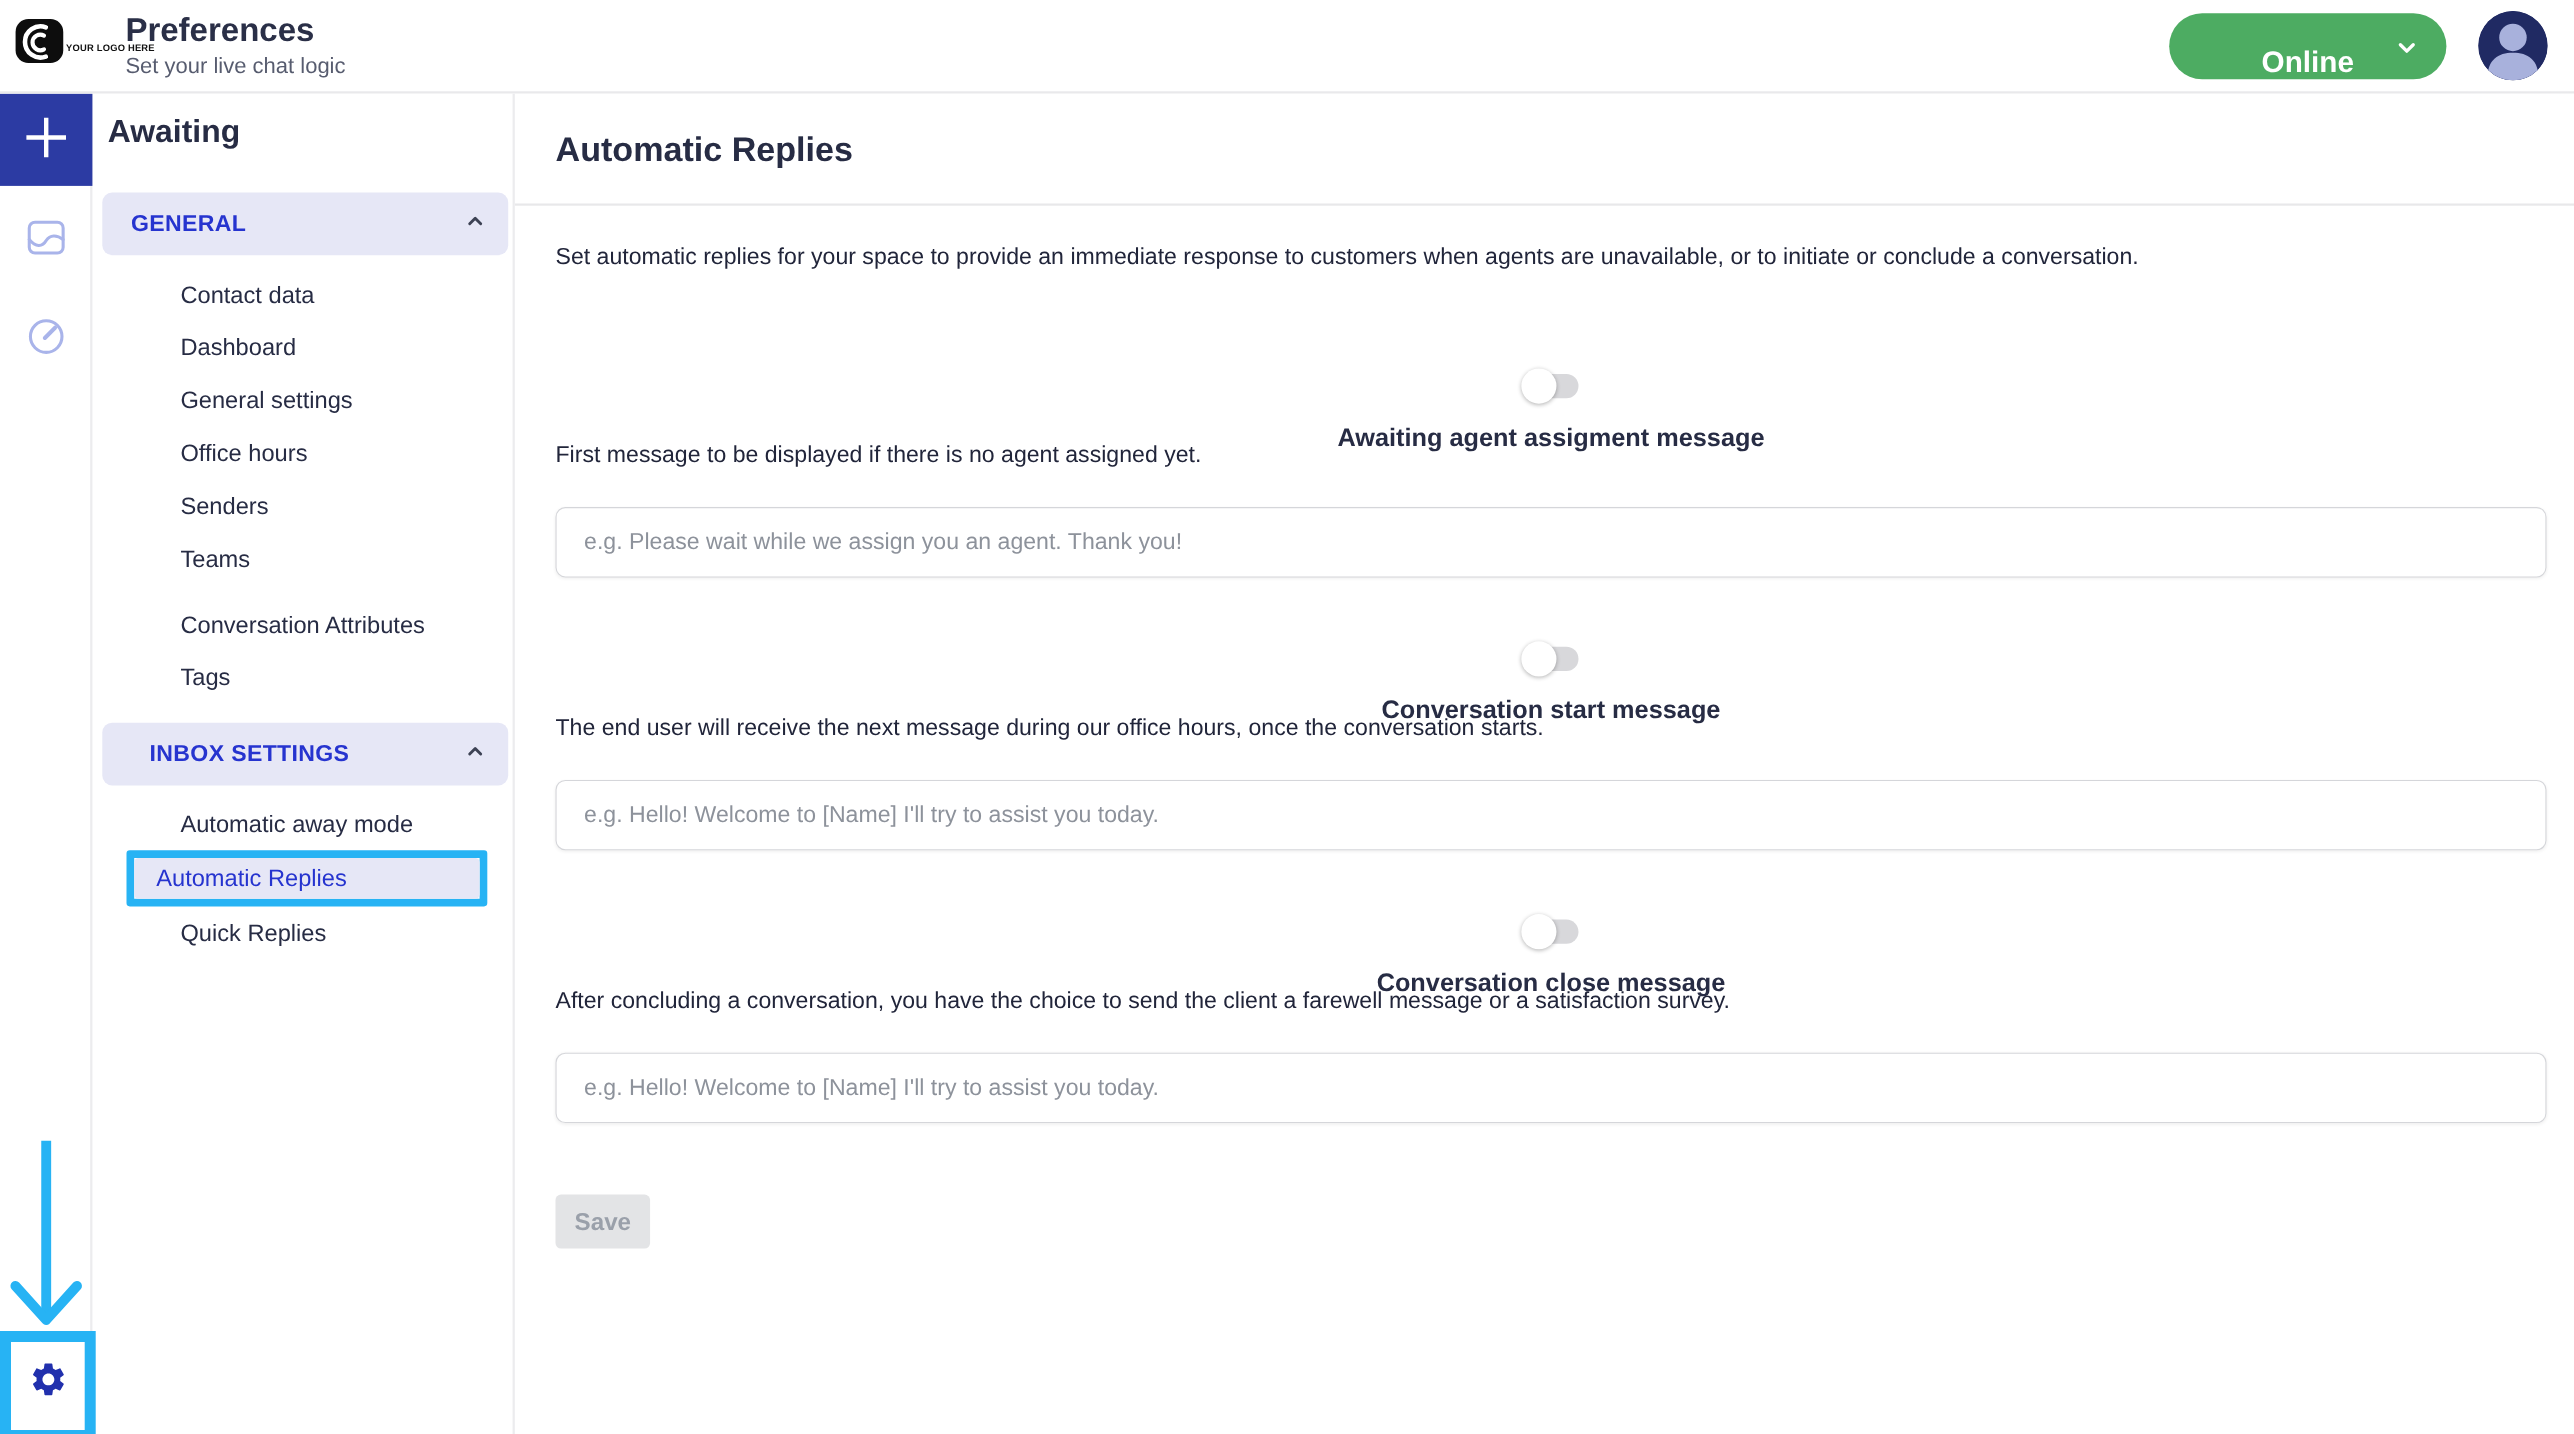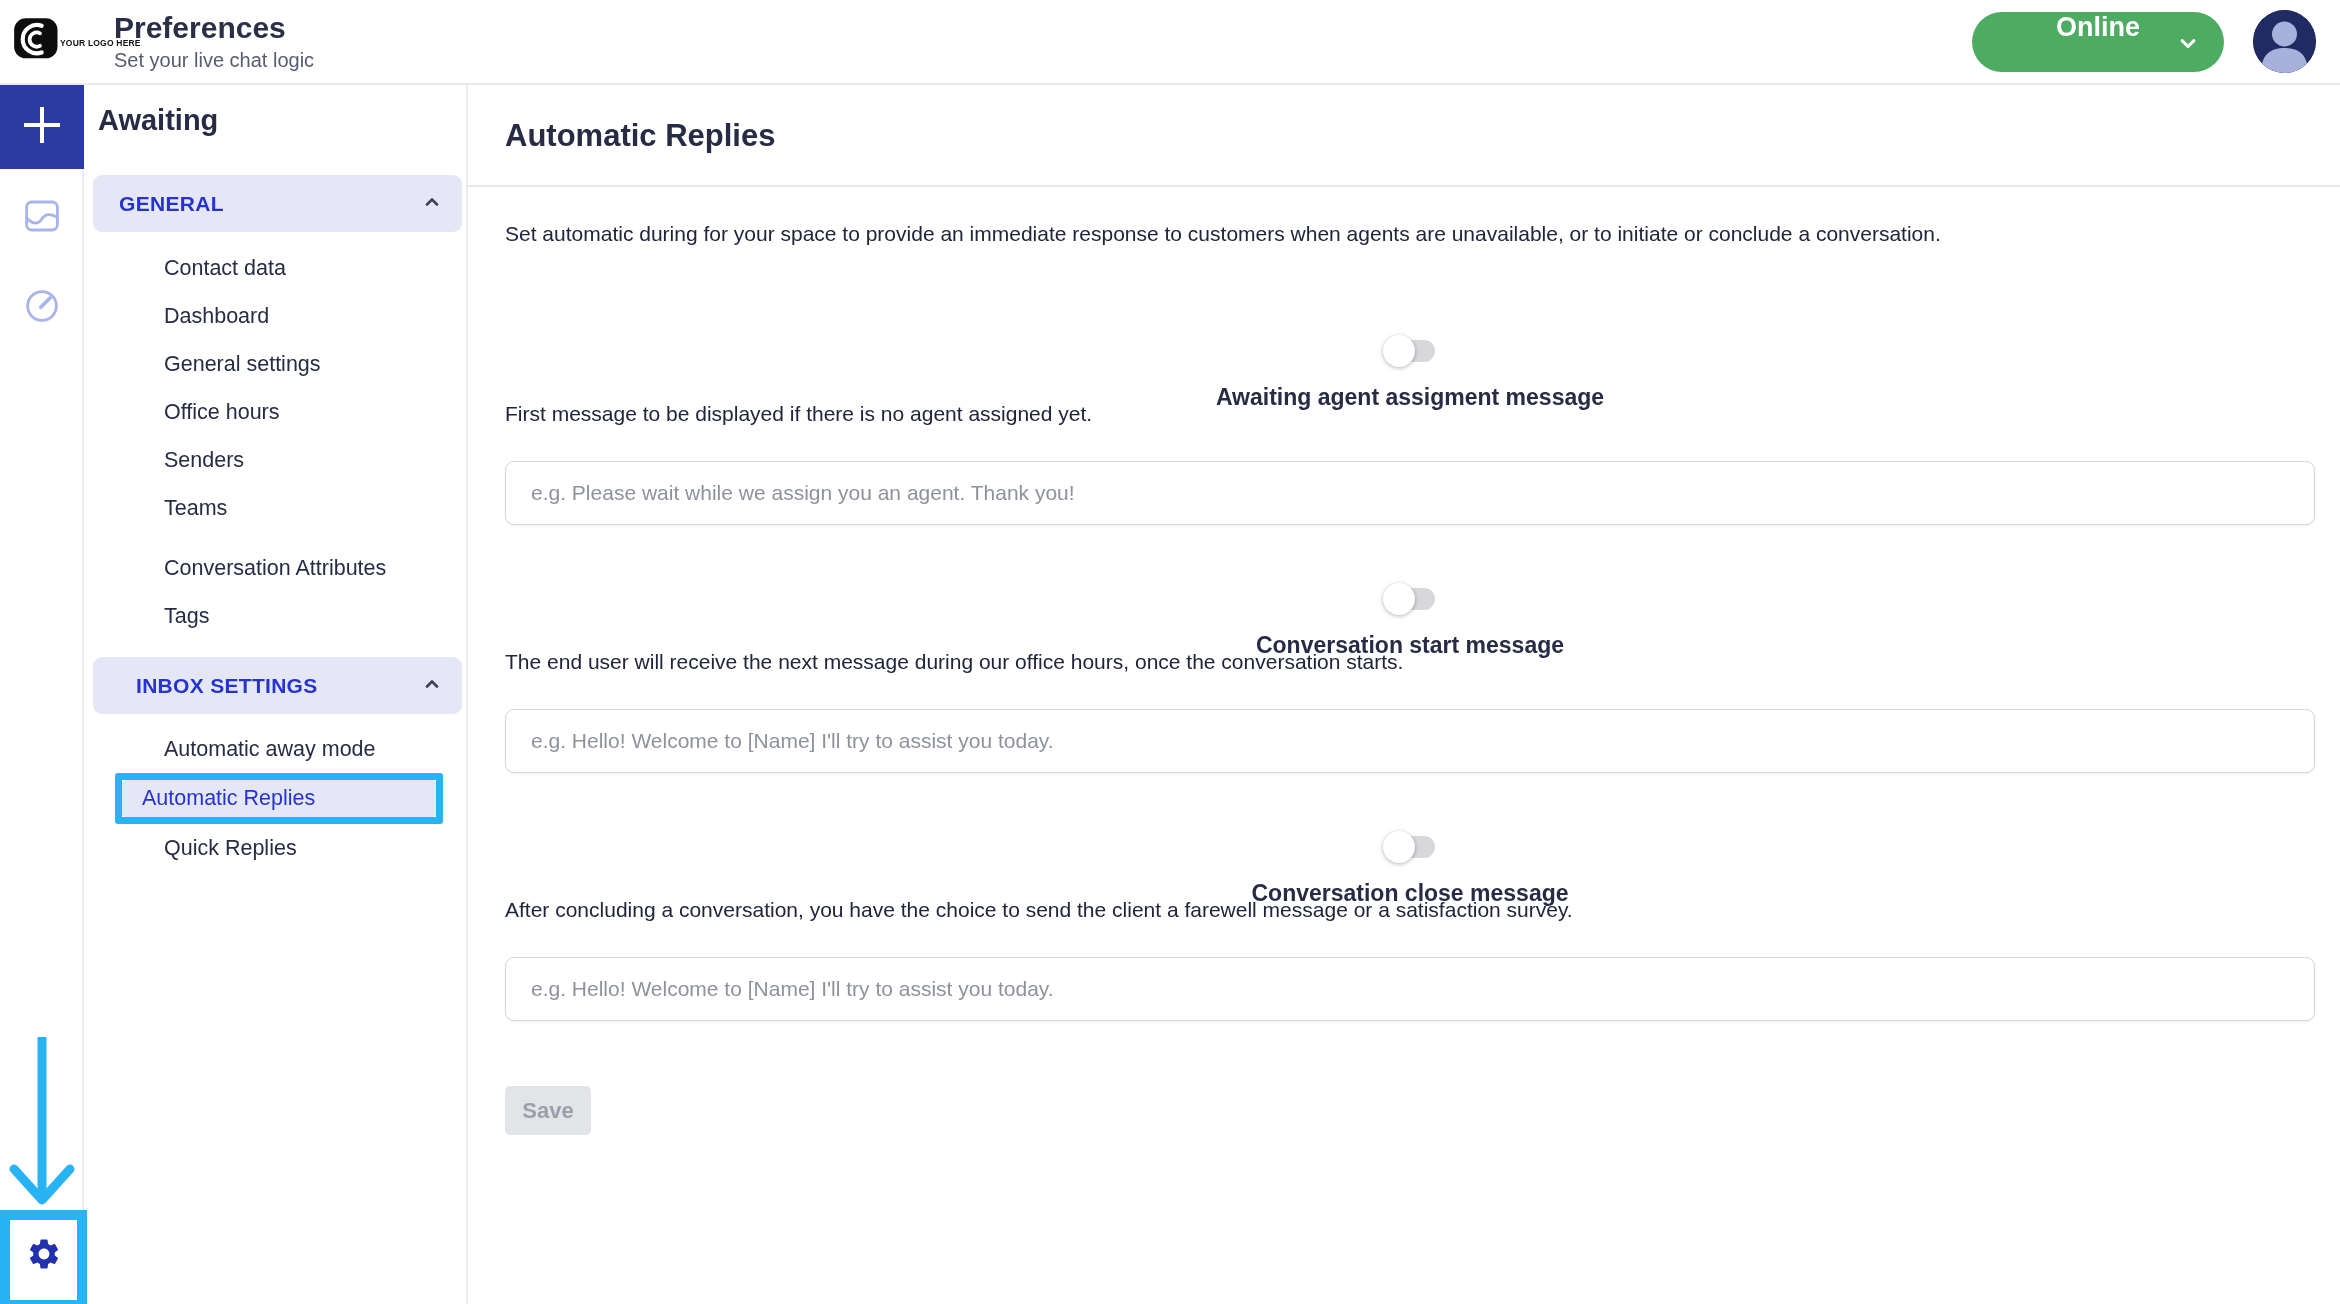--- a/index.html
+++ b/index.html
@@ -19,21 +19,21 @@
   }
   .logo-block { margin-left: 10px; width: 80px; display: flex; flex-direction: row; align-items: center; }
   .logo-caption { font-size: 8.5px; font-weight: bold; color: #111; white-space: nowrap; margin-top: 2px; letter-spacing: 0.2px; }
   .header-titles { margin-left: 24px; }
   .header-title { font-size: 30px; font-weight: bold; color: #2a2f47; line-height: 34px; }
   .header-subtitle { font-size: 20px; color: #575c6f; margin-top: 4px; }
   .header-spacer { flex: 1; }
   .online-btn {
     position: relative; width: 252px; height: 60px; border-radius: 30px;
     background: #4dac62; border: none; cursor: pointer;
-    display: flex; align-items: flex-start; justify-content: center; margin-right: 29px;
+    display: flex; align-items: flex-end; justify-content: center; margin-right: 29px;
   }
   .online-label { color: #fff; font-size: 27px; font-weight: bold; }
   .online-chevron { position: absolute; right: 22px; top: 17px; }
   .avatar {
     width: 63px; height: 63px; border-radius: 50%; overflow: hidden;
     background: #202a63; margin-right: 24px; flex-shrink: 0; cursor: pointer;
   }
 
   
   .rail {
@@ -229,21 +229,21 @@
     <div class="selected-wrap">
       <div class="nav-item selected">Automatic Replies</div>
     </div>
     <div class="nav-item">Quick Replies</div>
   </div>
 </div>
 
 <div class="main">
   <div class="main-title">Automatic Replies</div>
   <div class="main-divider"></div>
-  <div class="main-intro">Set automatic during for your space to provide an immediate response to customers when agents are unavailable, or to initiate or conclude a conversation.</div>
+  <div class="main-intro">Set automatic replies for your space to provide an immediate response to customers when agents are unavailable, or to initiate or conclude a conversation.</div>
 
   <div class="toggle-row row-1">
     <div class="toggle">
         <div class="knob"></div>
       </div>
     <div class="toggle-label">Awaiting agent assigment message</div>
   </div>
   <div class="section-desc">First message to be displayed if there is no agent assigned yet.</div>
   <input class="msg-input" type="text" placeholder="e.g. Please wait while we assign you an agent. Thank you!" style="">
 

